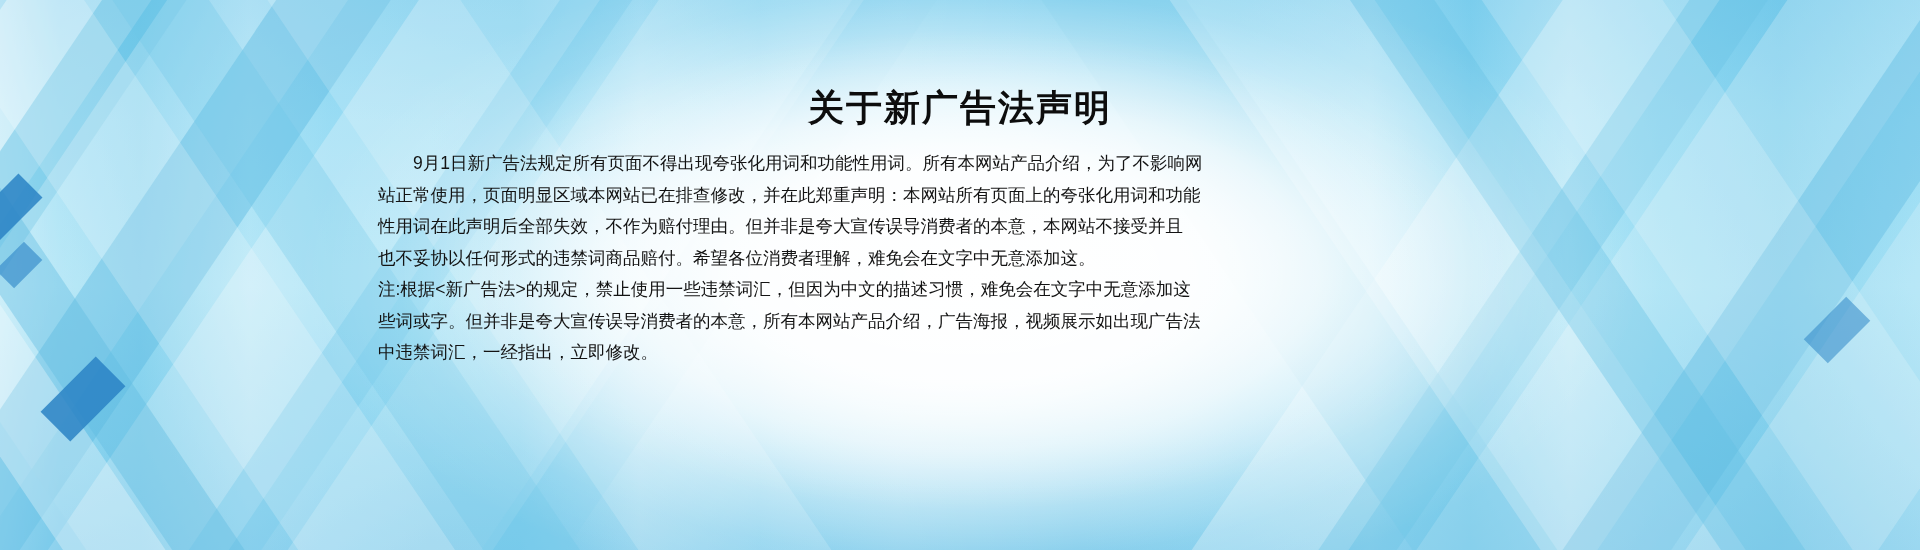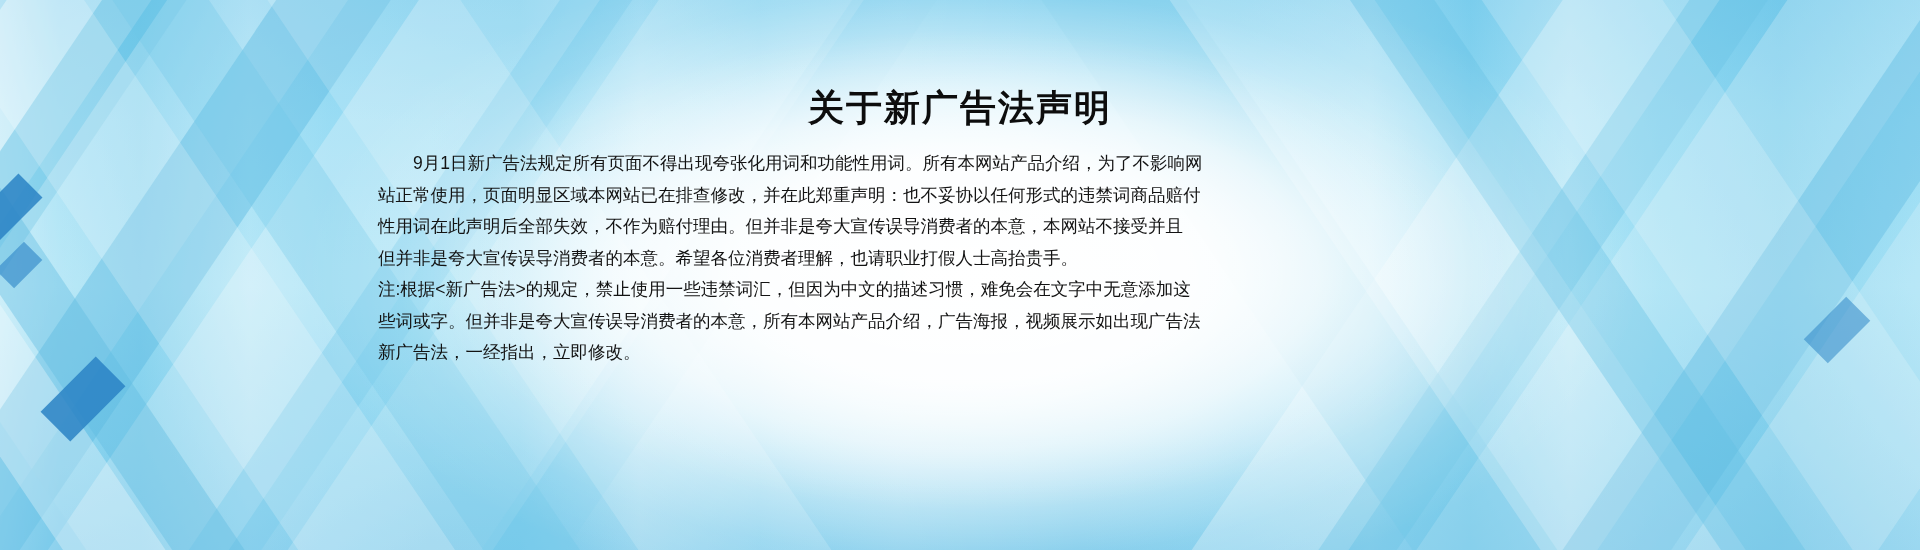--- a/index.html
+++ b/index.html
@@ -203,19 +203,19 @@
 
   <div class="glow"></div>
   <div class="glow2"></div>
 
   <div class="content">
 
     <div class="title">关于新广告法声明</div>
 
     <div class="body-block">
 
-      <p class="para para-1"><span class="fixline">9月1日新广告法规定所有页面不得出现夸张化用词和功能性用词。所有本网站产品介绍，为了不影响网</span><span class="fixline">站正常使用，页面明显区域本网站已在排查修改，并在此郑重声明：也不妥协以任何形式的违禁词商品赔付</span><span class="fixline">性用词在此声明后全部失效，不作为赔付理由。但并非是夸大宣传误导消费者的本意，本网站不接受并且</span><span class="fixline">但并非是夸大宣传误导消费者的本意。希望各位消费者理解，也请职业打假人士高抬贵手。</span></p>
-
-      <p class="para para-2"><span class="fixline">注:根据&lt;新广告法&gt;的规定，禁止使用一些违禁词汇，但因为中文的描述习惯，难免会在文字中无意添加这</span><span class="fixline">些词或字。但并非是夸大宣传误导消费者的本意，所有本网站产品介绍，广告海报，视频展示如出现广告法</span><span class="fixline">新广告法，一经指出，立即修改。</span></p>
+      <p class="para para-1"><span class="fixline">9月1日新广告法规定所有页面不得出现夸张化用词和功能性用词。所有本网站产品介绍，为了不影响网</span><span class="fixline">站正常使用，页面明显区域本网站已在排查修改，并在此郑重声明：本网站所有页面上的夸张化用词和功能</span><span class="fixline">性用词在此声明后全部失效，不作为赔付理由。但并非是夸大宣传误导消费者的本意，本网站不接受并且</span><span class="fixline">也不妥协以任何形式的违禁词商品赔付。希望各位消费者理解，难免会在文字中无意添加这。</span></p>
+
+      <p class="para para-2"><span class="fixline">注:根据&lt;新广告法&gt;的规定，禁止使用一些违禁词汇，但因为中文的描述习惯，难免会在文字中无意添加这</span><span class="fixline">些词或字。但并非是夸大宣传误导消费者的本意，所有本网站产品介绍，广告海报，视频展示如出现广告法</span><span class="fixline">中违禁词汇，一经指出，立即修改。</span></p>
 
     </div>
   </div>
 </div>
 
 </body></html>

